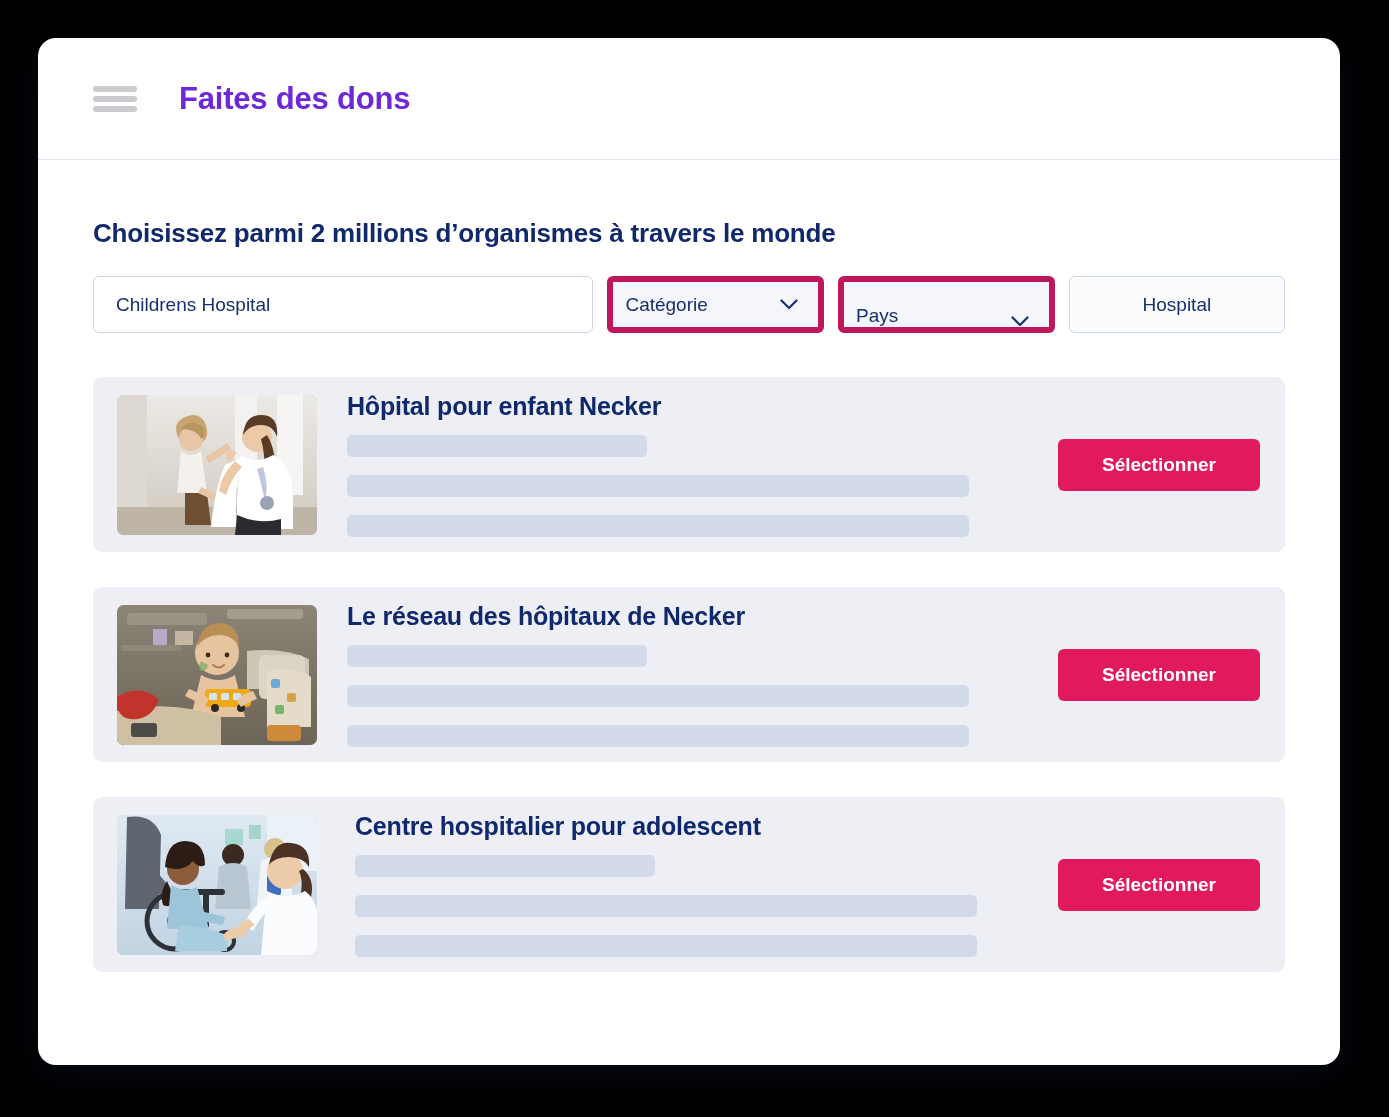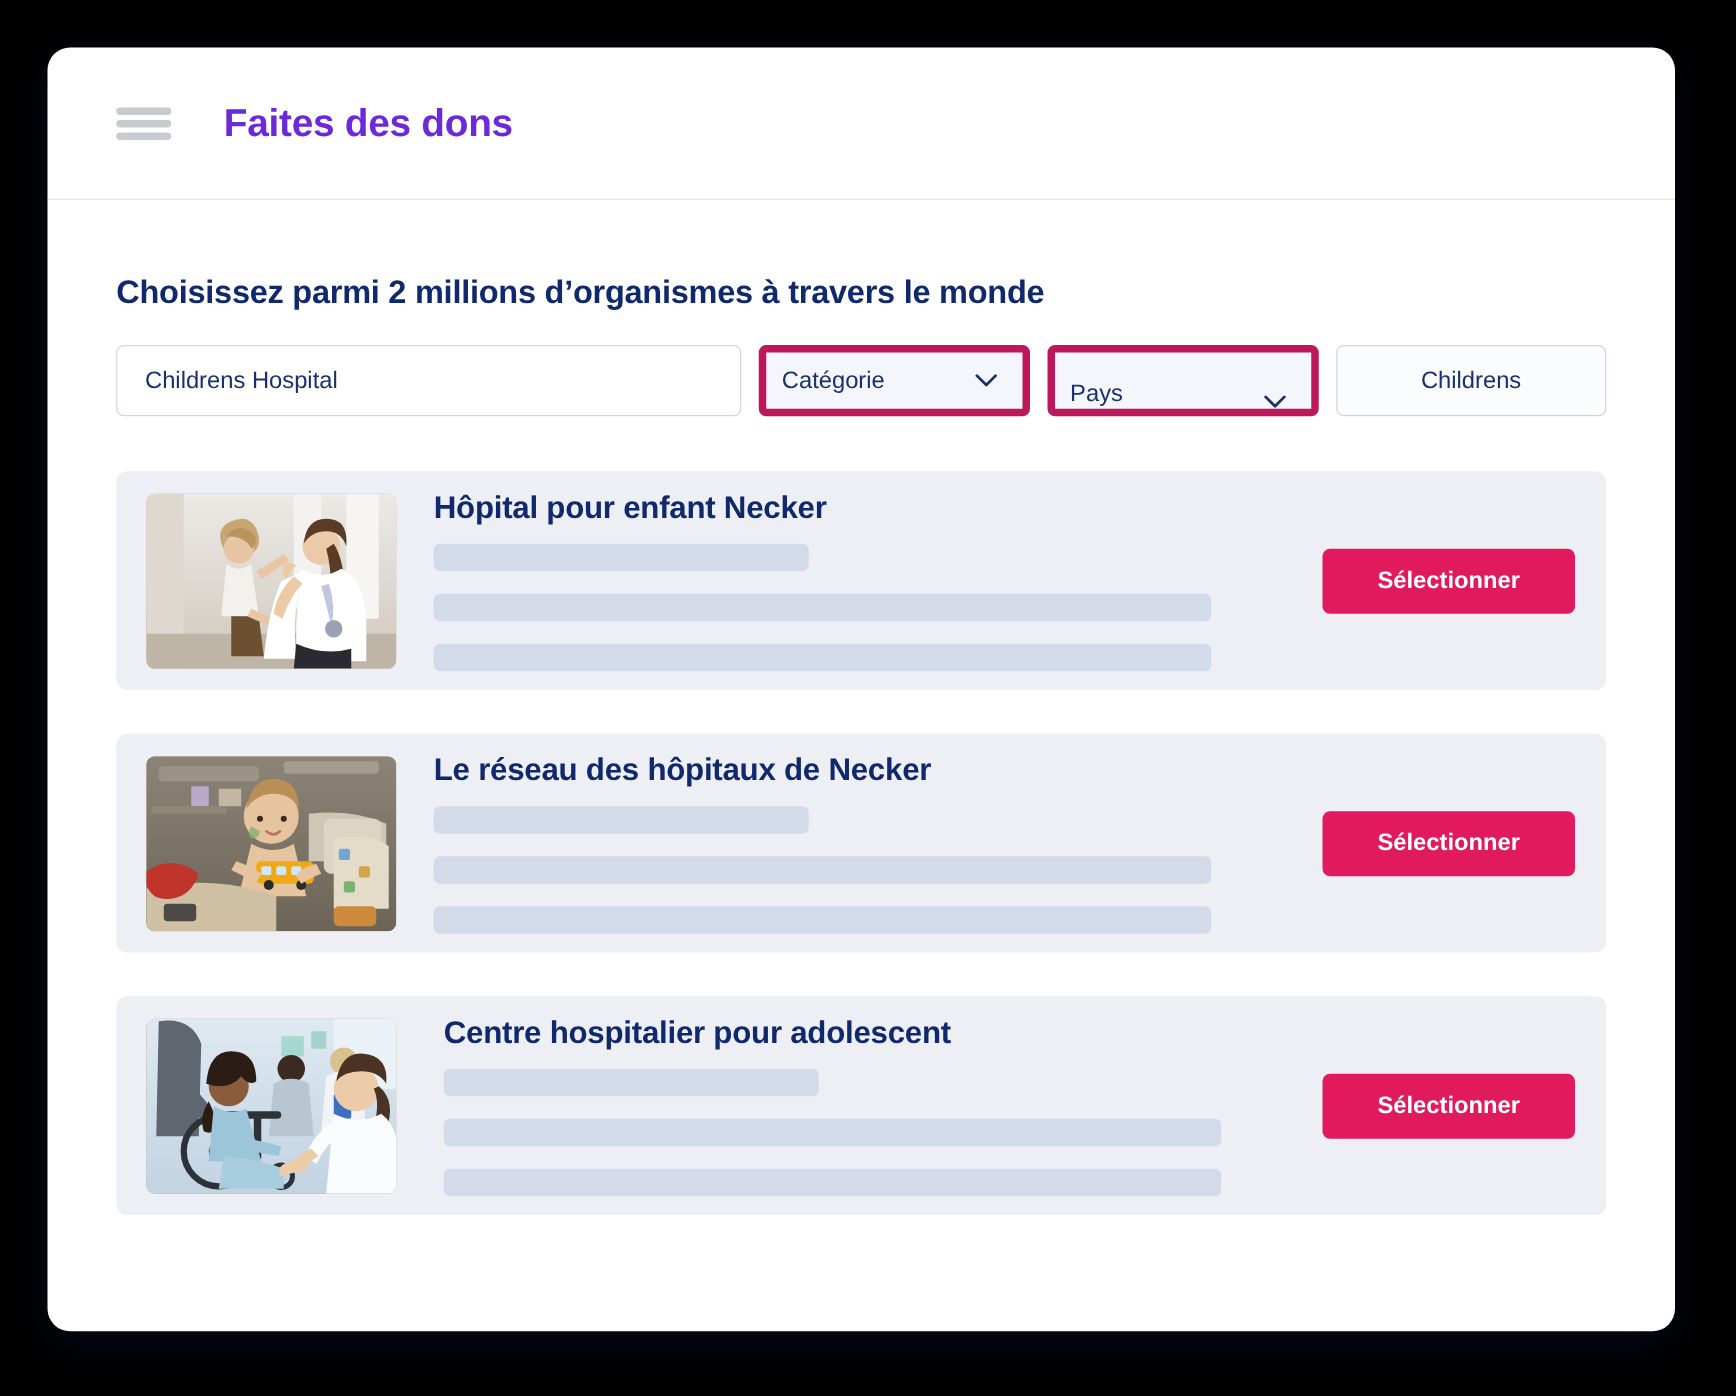--- a/index.html
+++ b/index.html
@@ -228,21 +228,21 @@
 
       <div class="select-box select-country">
         <span>Pays</span>
         <span class="chev">
           <svg viewBox="0 0 18 11">
               <path d="M1.5 1.5 L9 9 L16.5 1.5" fill="none" stroke="#17306e" stroke-width="2.2" stroke-linecap="round" stroke-linejoin="round"></path>
             </svg>
         </span>
       </div>
 
-      <button class="search-btn">Childrens</button>
+      <button class="search-btn">Hospital</button>
     </div>
 
     <div class="results">
 
       <div class="result-card">
         <div class="thumb">
           <svg viewBox="0 0 200 140" preserveAspectRatio="xMidYMid slice">
             <defs>
               <linearGradient id="g1bg" x1="0" y1="0" x2="0" y2="1">
                 <stop offset="0%" stop-color="#eceae6"></stop>

